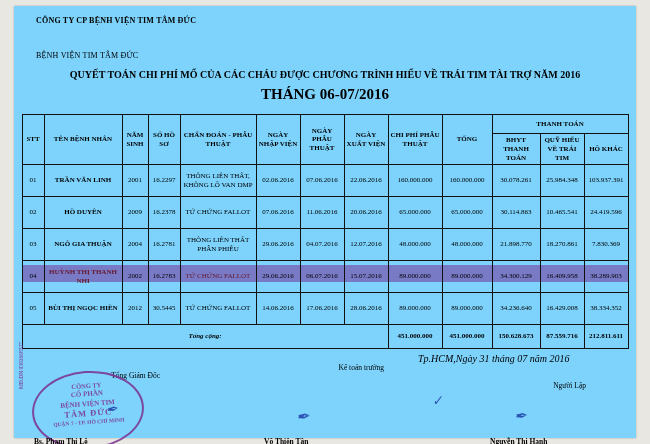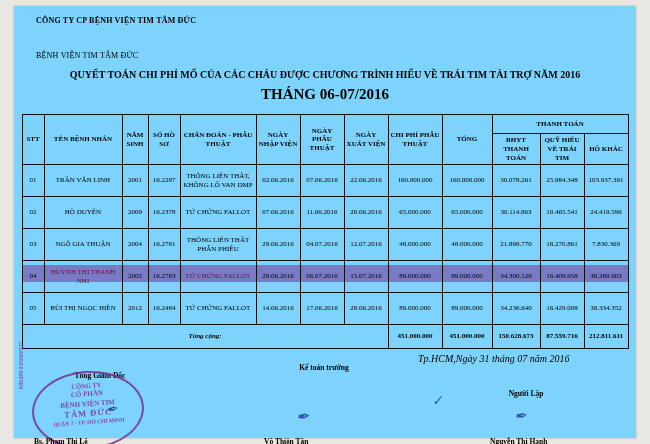--- a/index.html
+++ b/index.html
@@ -36,21 +36,21 @@
     border:1px solid #111;
     font-size:7px;
     text-align:center;
     vertical-align:middle;
     padding:2px 1px;
     line-height:1.25;
   }
   table.main th{font-weight:bold;height:14px;}
   .th-group{height:12px;}
   tbody td{height:27px;}
-  td.name{font-weight:normal;}
+  td.name{font-weight:bold;}
   td.diag{font-weight:normal;font-size:6.6px;}
   .total-row td{font-weight:bold;height:19px;}
   .total-label{text-align:center;font-style:italic;}
 
   
   tr.hl td{position:relative;margin-left:41px;}
   .hl-band{
     position:absolute;left:0;right:0;top:4px;height:17px;
     background:rgba(242,106,180,.72);
     mix-blend-mode:multiply;
@@ -59,24 +59,24 @@
   tr.hl td.name, tr.hl td.diag{color:#6a2b3a;}
 
   .sign{
     position:relative;
     height:108px;
     font-size:7.5px;
   }
   .sign .place{
     position:absolute;left:404px;top:4px;font-style:italic;font-size:10px;
   }
-  .sign .lbl{position:absolute;font-weight:bold;text-align:center;width:120px;}
+  .sign .lbl{position:absolute;font-weight:normal;text-align:right;width:120px;}
   .l1{left:26px;top:22px;}
   .l2{left:250px;top:14px;}
-  .l3{left:452px;top:40px;}
+  .l3{left:452px;top:32px;}
   .nm{position:absolute;font-weight:bold;text-align:left;width:120px;}
   .n1{left:20px;top:88px;}
   .n2{left:250px;top:88px;}
   .n3{left:476px;top:88px;}
 
   
   .stamp{
     position:absolute;left:18px;top:22px;
     width:108px;height:74px;
     border:2px solid #7b2f8f;
@@ -216,21 +216,21 @@
         <td>89.000.000<span class="hl-band"></span></td>
         <td>89.000.000<span class="hl-band"></span></td>
         <td>34.300.129<span class="hl-band"></span></td>
         <td>16.409.958<span class="hl-band"></span></td>
         <td>38.289.903<span class="hl-band"></span></td>
       </tr>
       <tr>
         <td>05</td>
         <td class="name">BÙI THỊ NGỌC HIỀN</td>
         <td>2012</td>
-        <td>16.2484</td>
+        <td>30.5445</td>
         <td class="diag">TỨ CHỨNG FALLOT</td>
         <td>14.06.2016</td>
         <td>17.06.2016</td>
         <td>28.06.2016</td>
         <td>89.000.000</td>
         <td>89.000.000</td>
         <td>34.236.640</td>
         <td>16.429.008</td>
         <td>38.334.352</td>
       </tr>

